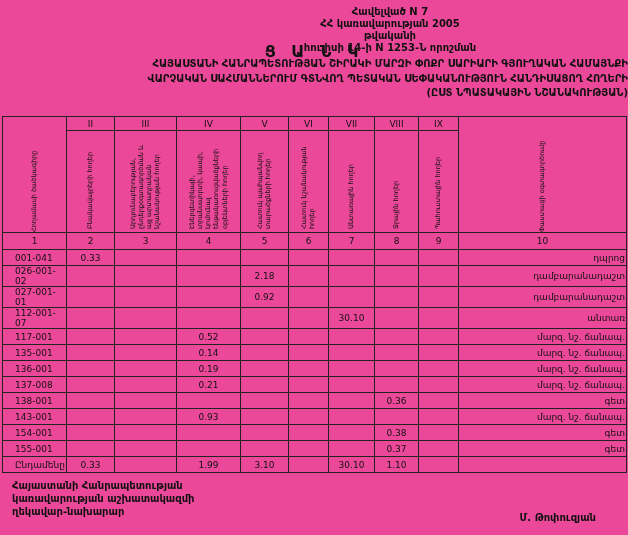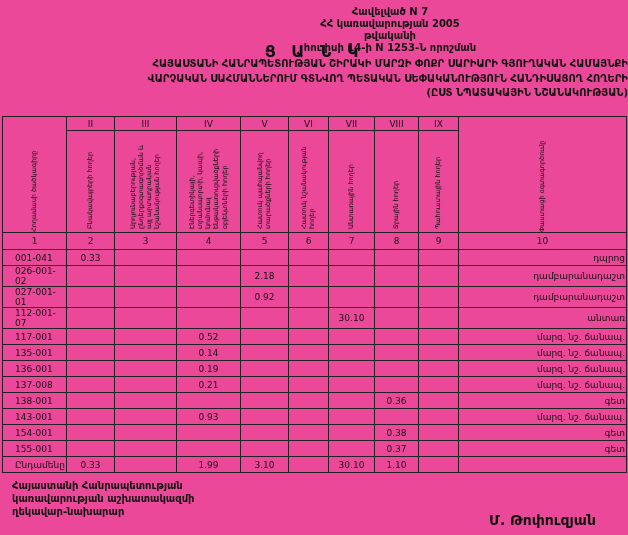--- a/index.html
+++ b/index.html
@@ -81,21 +81,21 @@
     top: 479px;
     left: 12px;
     font-size: 10px;
     font-weight: 700;
     line-height: 1.3;
   }
   .signature {
     position: absolute;
     top: 512px;
     right: 32px;
-    font-size: 14px;
+    font-size: 10px;
     font-weight: 700;
   }
 </style>
 </head>
 <body>
 
 <div class="page">
 
   <div class="appendix">
     <div>Հավելված N 7</div>

